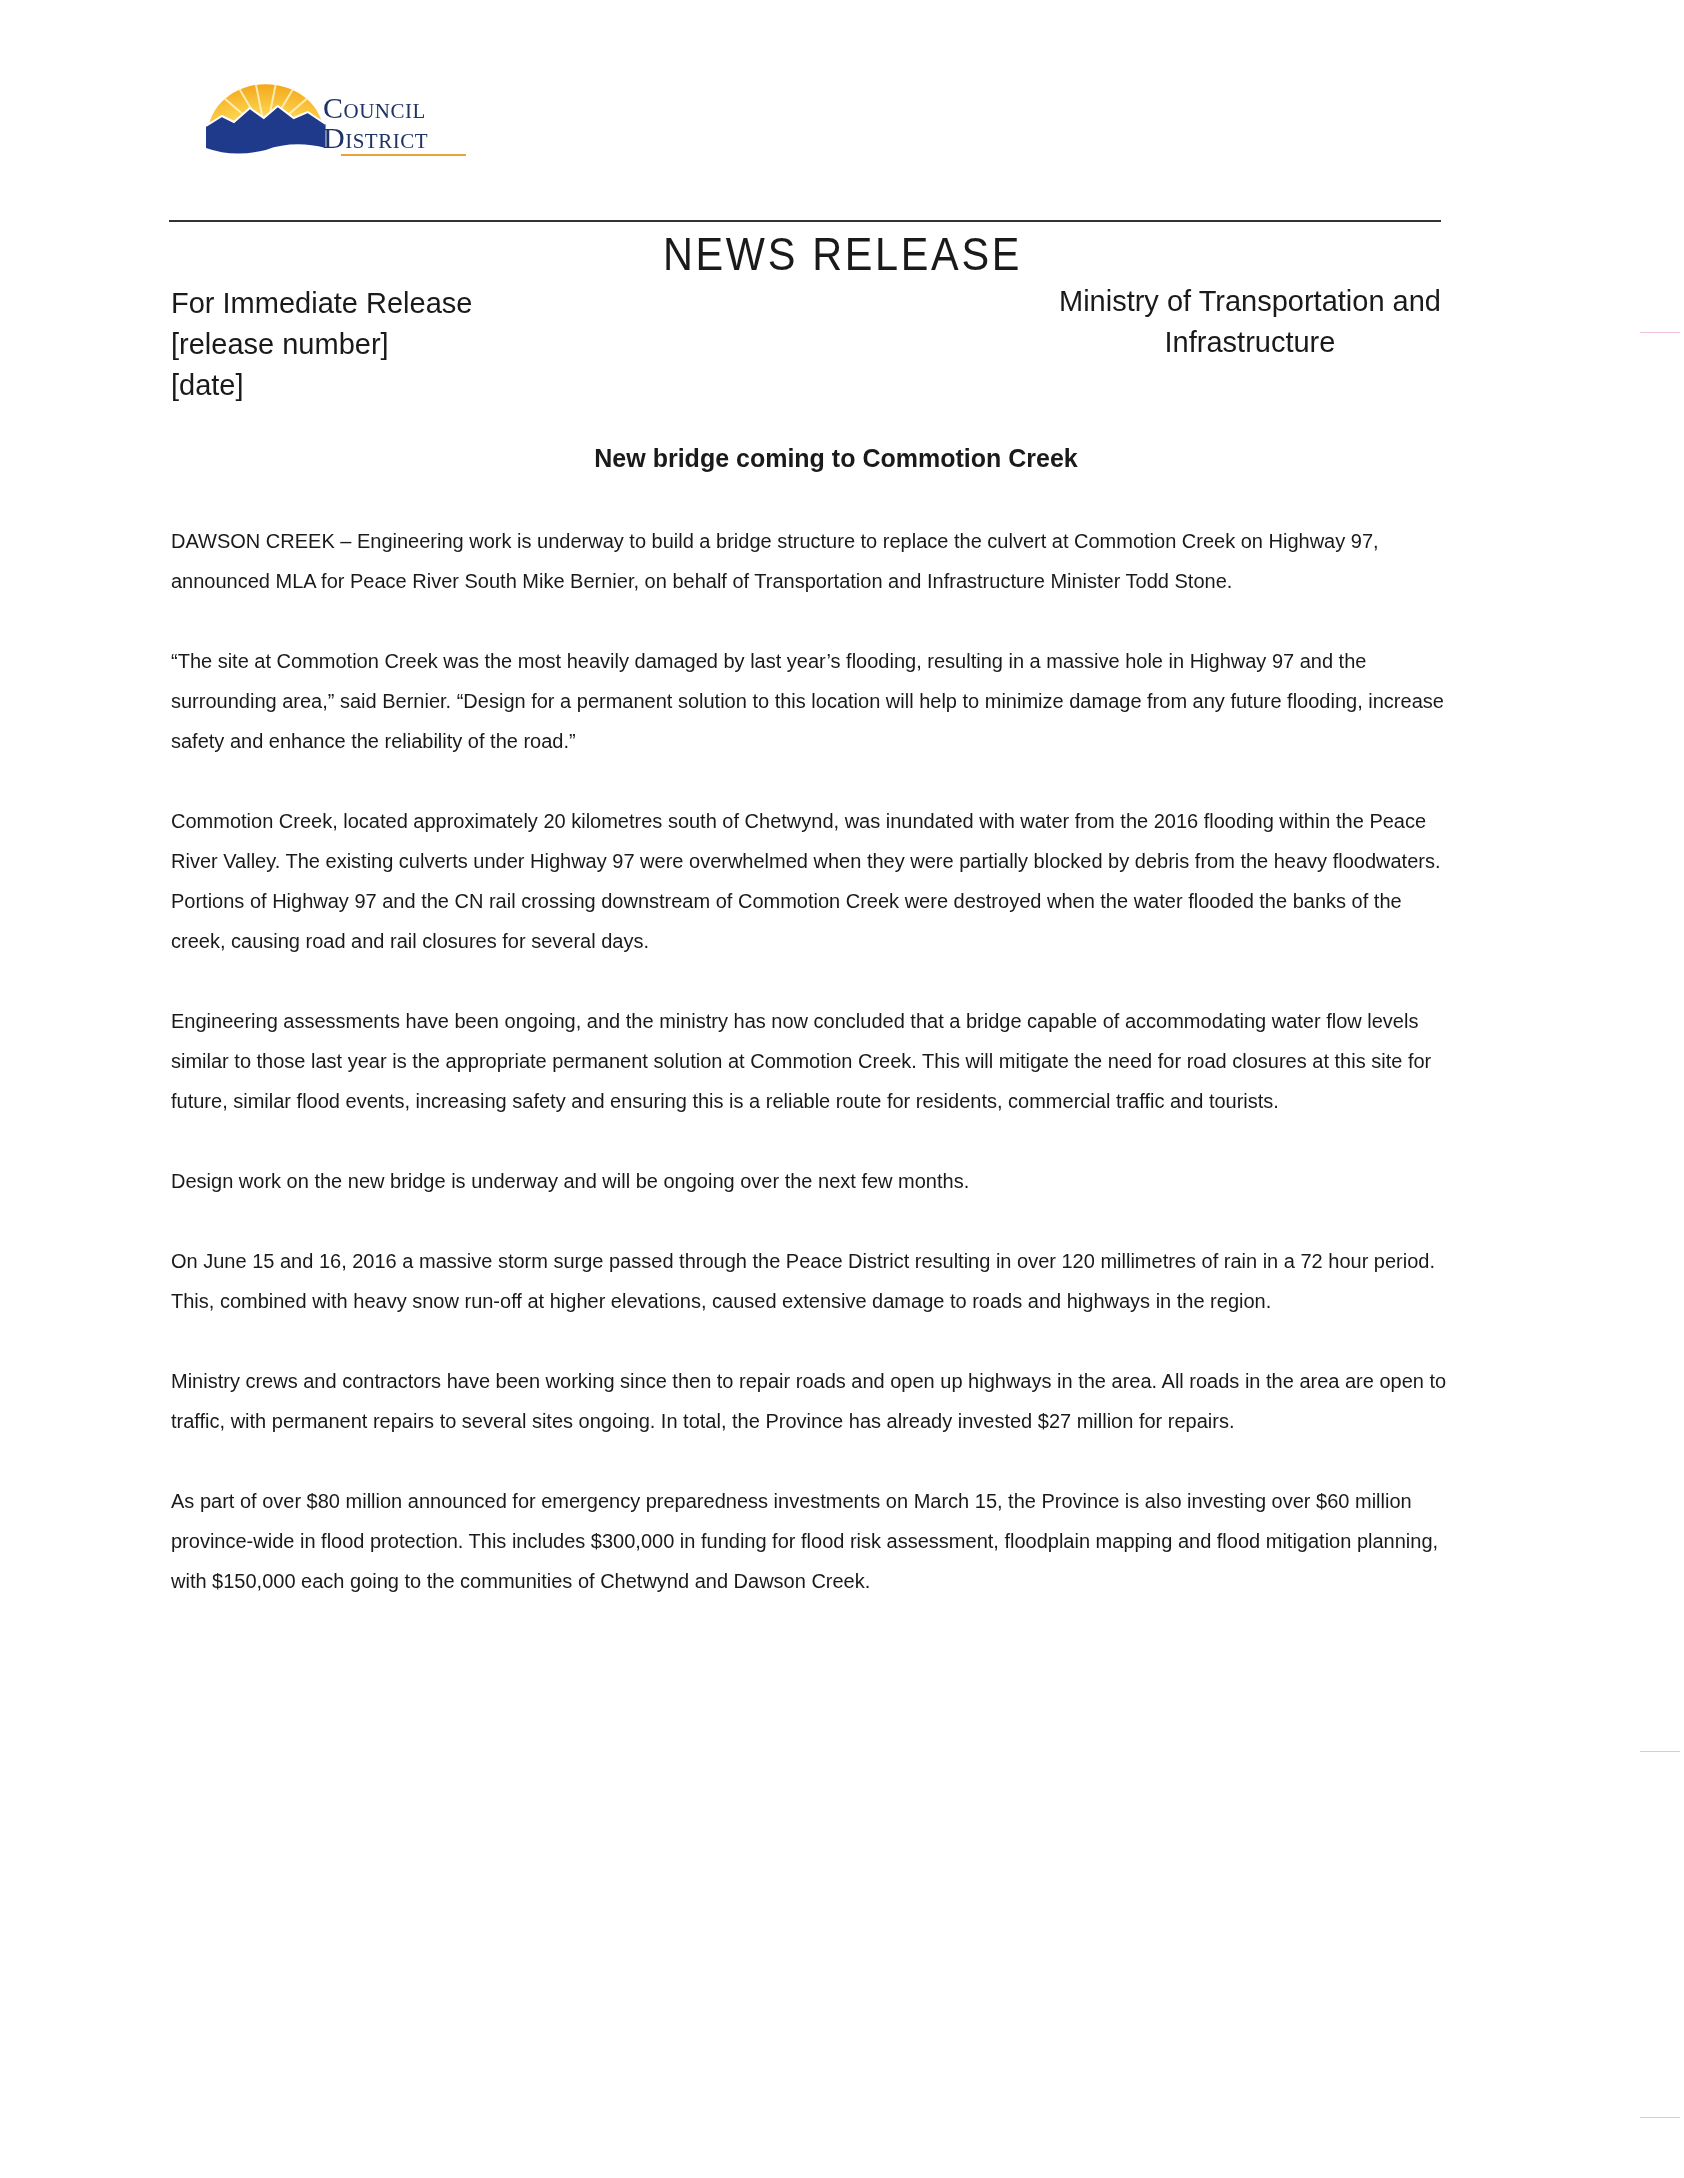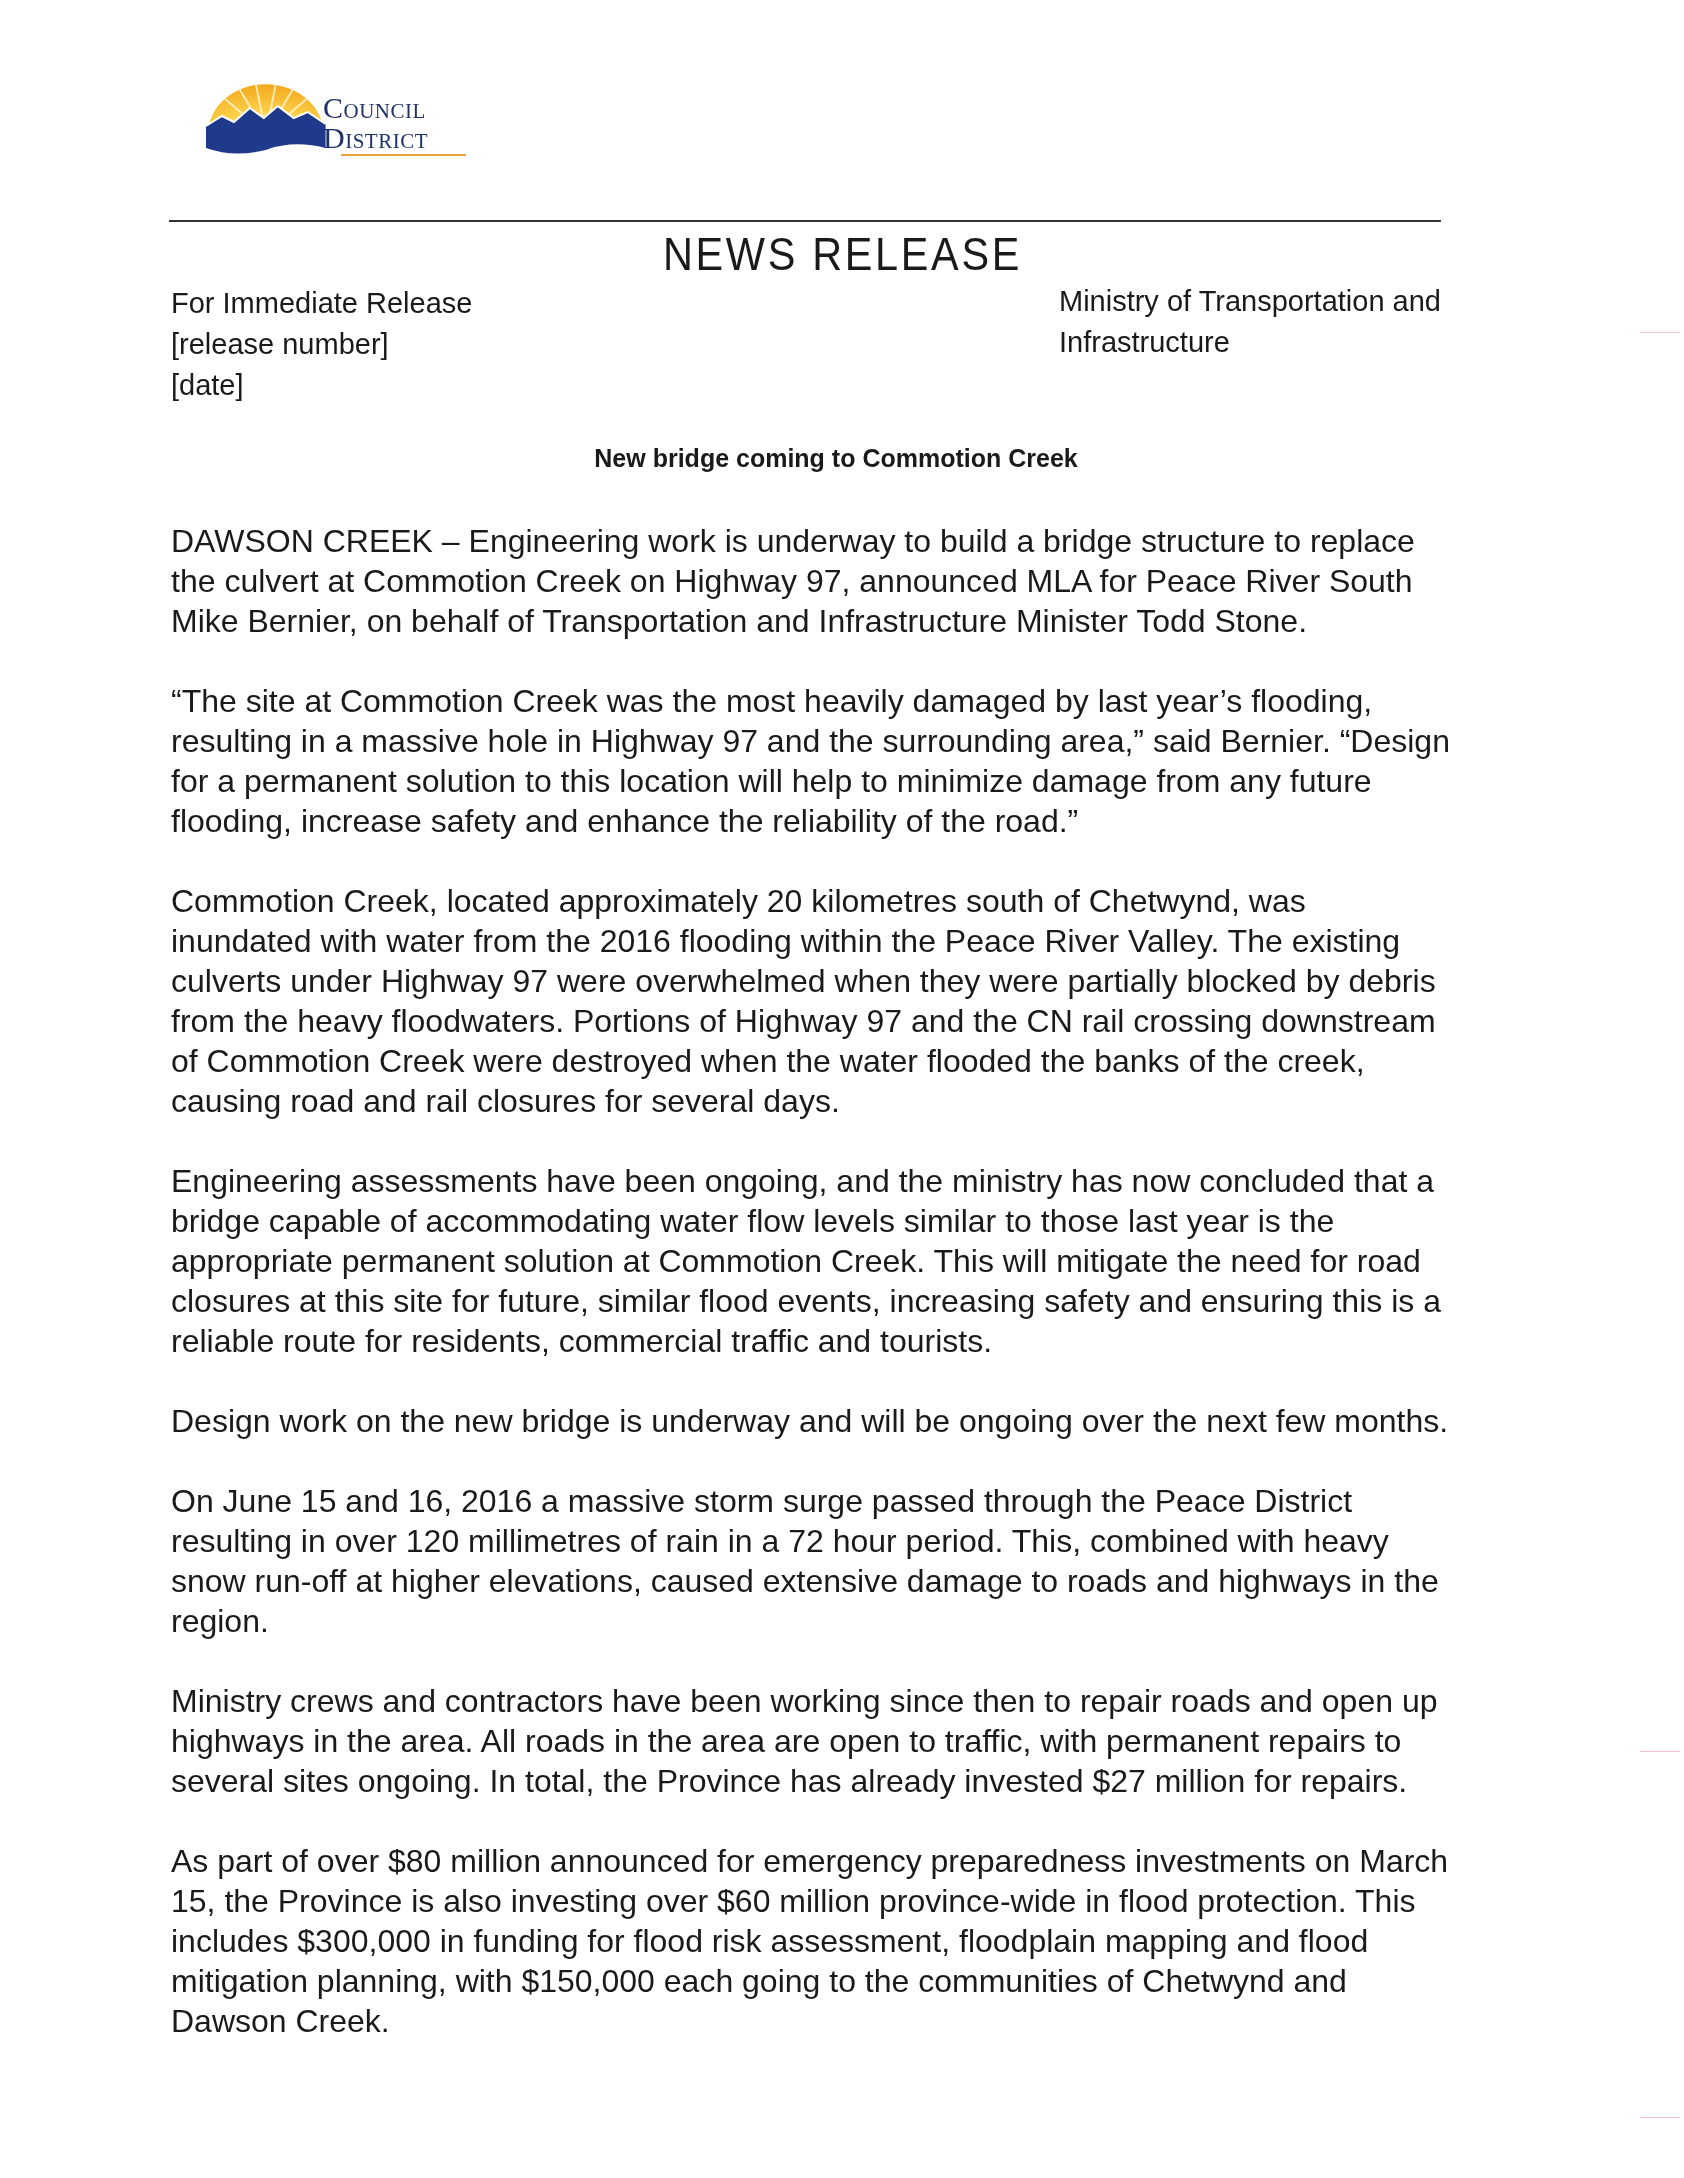--- a/index.html
+++ b/index.html
@@ -3,23 +3,23 @@
 <meta charset="utf-8">
 <style>
   html,body{margin:0;padding:0;background:#fff;}
   body{width:1685px;height:2178px;position:relative;overflow:hidden;font-family:"Liberation Sans",sans-serif;color:#1a1a1a;}
   .logo{position:absolute;left:204px;top:78px;width:299px;height:80px;}
   .logo-text{position:absolute;left:323px;top:93px;font-family:"Liberation Serif",serif;color:#1f3366;font-size:30px;line-height:30px;letter-spacing:0.5px;font-variant:small-caps;}
   .logo-rule{position:absolute;left:341px;top:154px;width:125px;height:2px;background:#e8a33a;}
   .top-rule{position:absolute;left:169px;top:220px;width:1272px;height:2px;background:#333;}
   .title{position:absolute;left:0;width:1685px;top:227px;text-align:center;font-size:46px;letter-spacing:3px;font-weight:normal;transform:scaleX(0.9);}
   .meta-left{position:absolute;left:171px;top:283px;font-size:29px;line-height:41px;}
-  .meta-right{position:absolute;right:244px;top:281px;font-size:29px;line-height:41px;text-align:left;}
+  .meta-right{position:absolute;right:244px;top:281px;font-size:29px;line-height:41px;text-align:center;}
   .headline{position:absolute;left:0;width:1672px;top:444px;text-align:center;font-size:25px;font-weight:bold;}
-  .body{position:absolute;left:171px;top:521px;width:1284px;font-size:32px;line-height:40px;}
+  .body{position:absolute;left:171px;top:521px;width:1284px;font-size:20px;line-height:40px;}
   .body p{margin:0 0 40px 0;}
   .scanmark{position:absolute;left:1640px;width:40px;height:1px;background:#f0c0d8;}
 </style>
 </head>
 <body>
 
 <svg class="logo" viewBox="0 0 300 80">
   <defs>
     <radialGradient id="sun" cx="50%" cy="100%" r="100%">
       <stop offset="0%" stop-color="#fff8d8"></stop>

